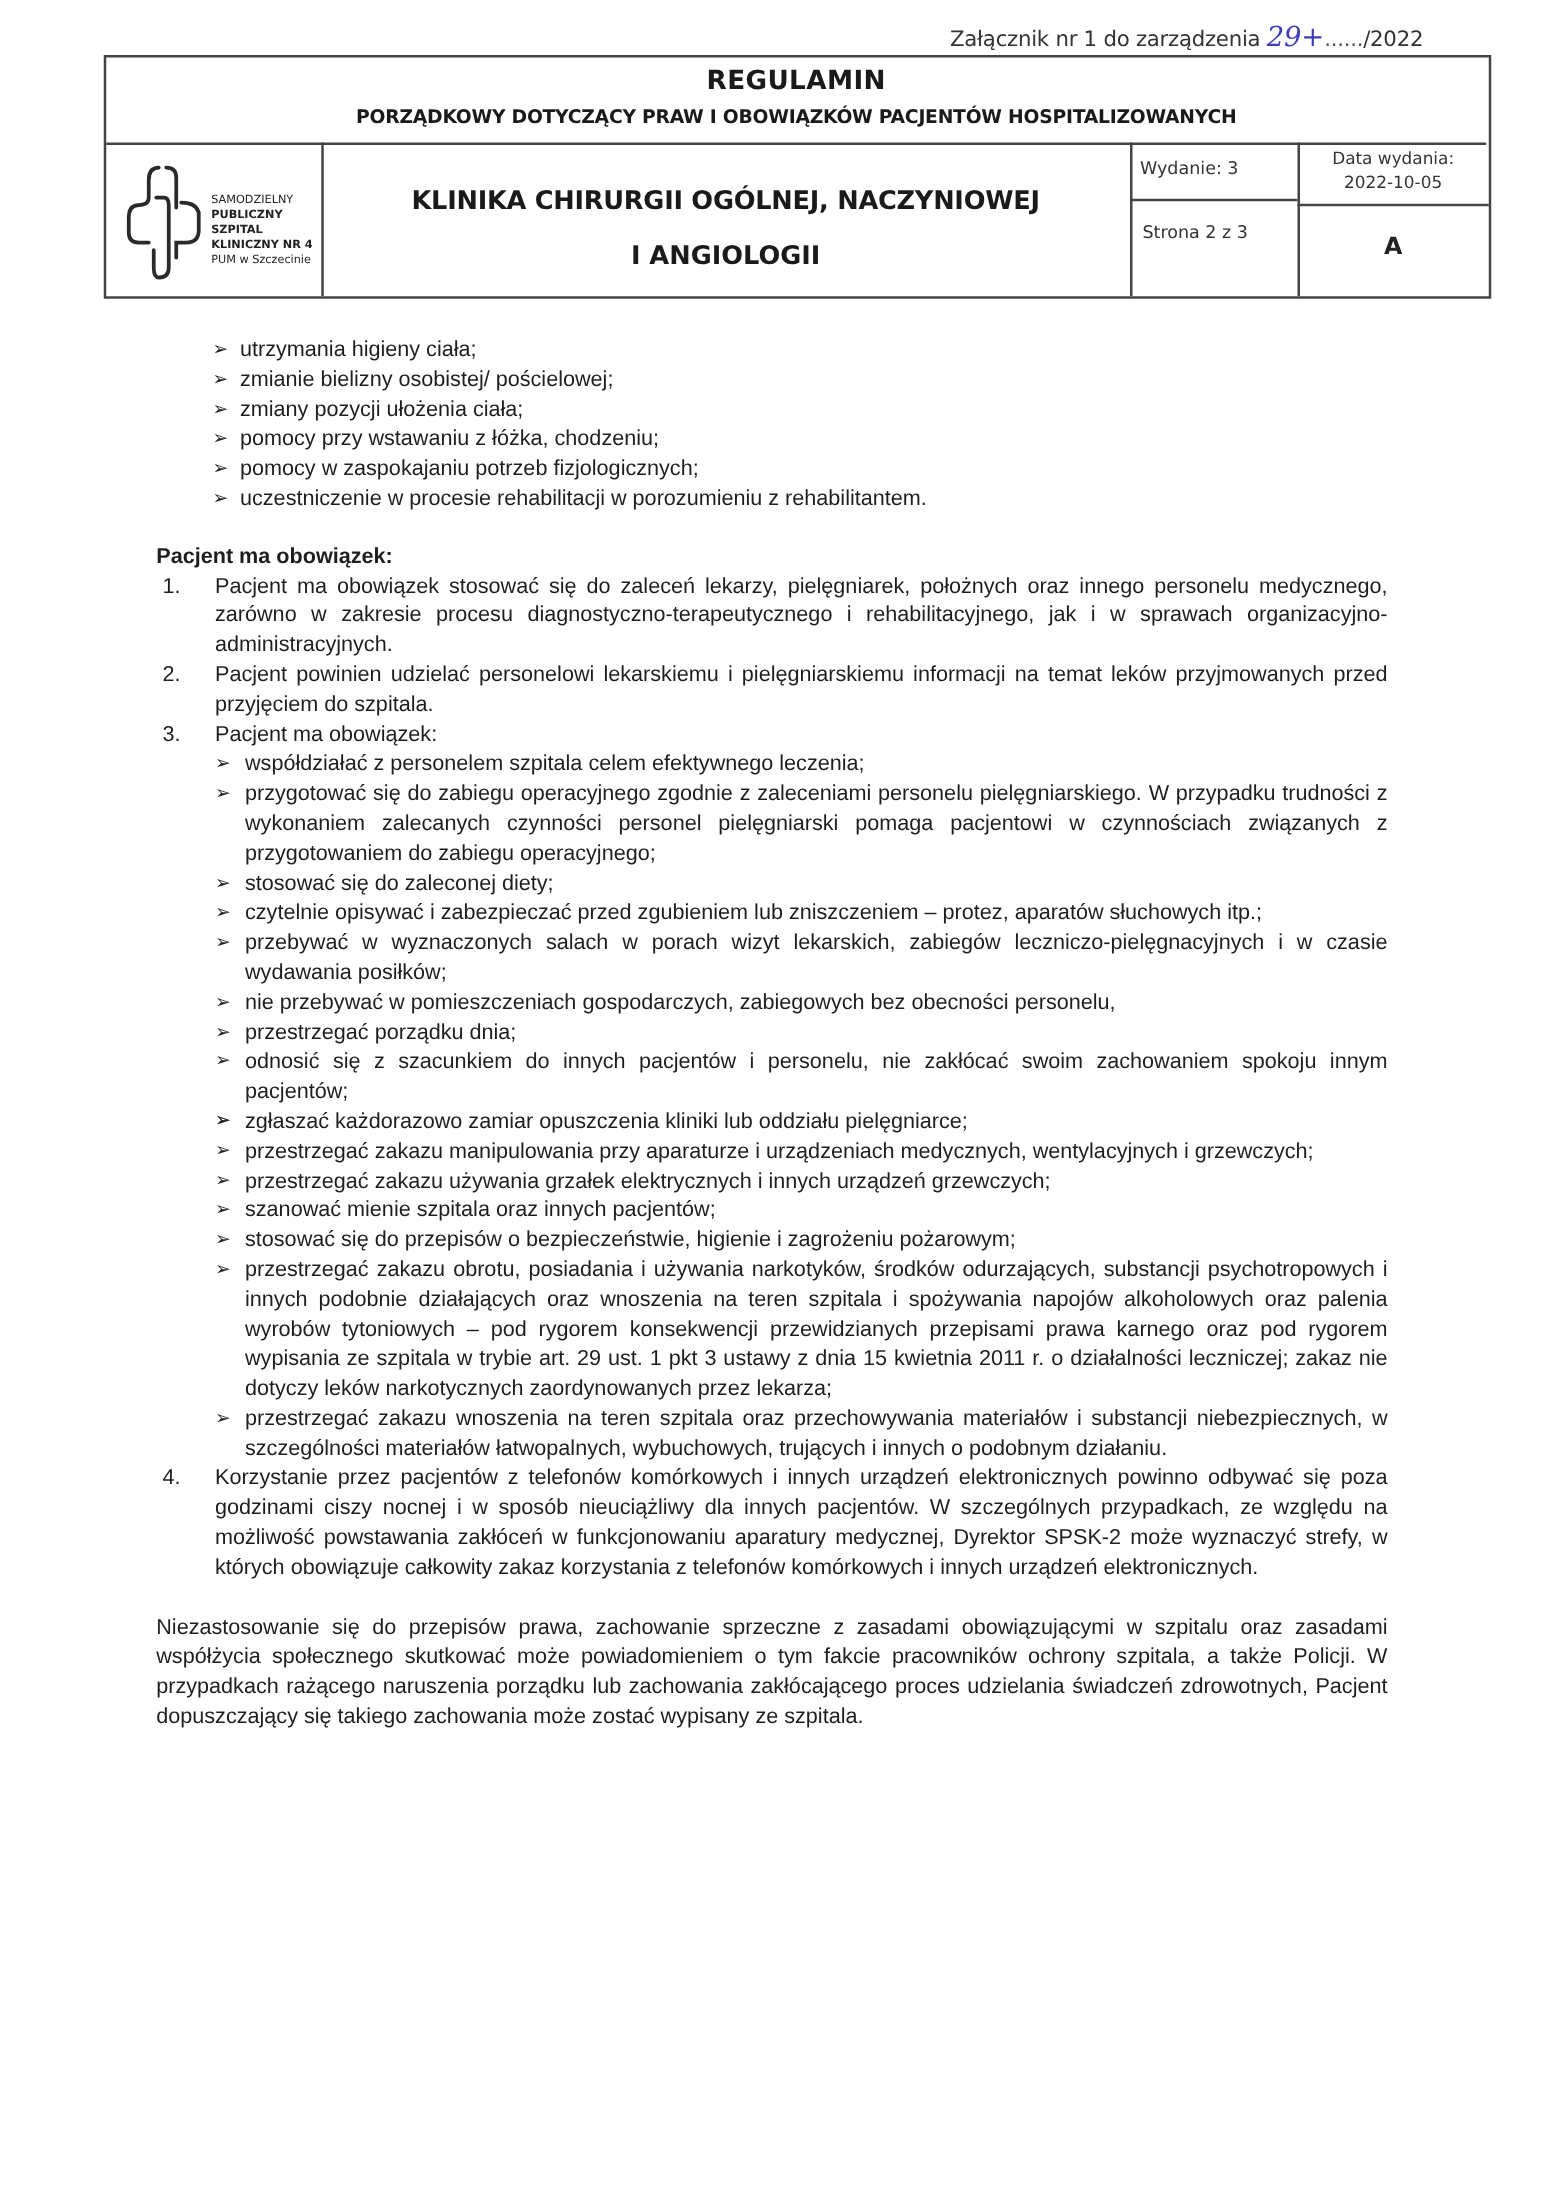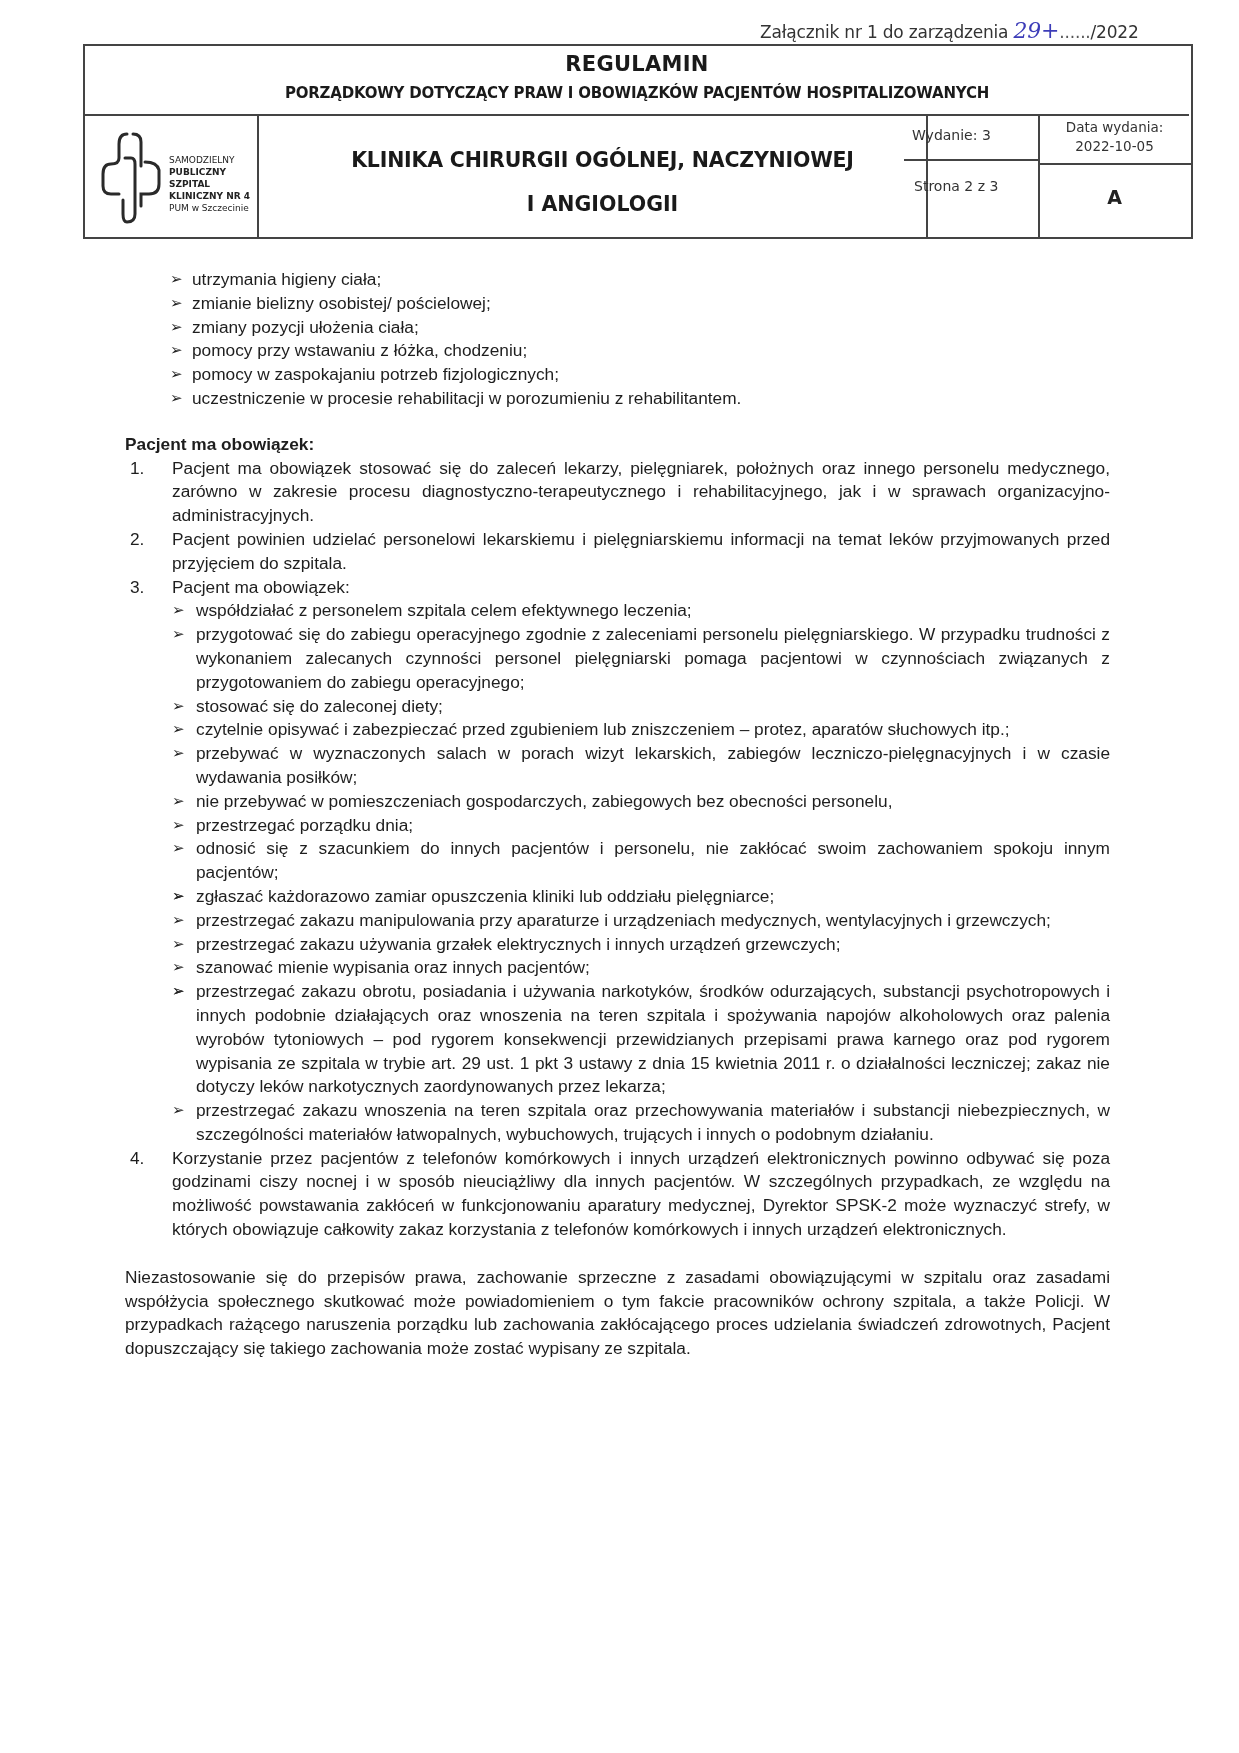--- a/index.html
+++ b/index.html
@@ -17,21 +17,21 @@
   .hdr { position: absolute; left: 83px; top: 44px; width: 1110px; height: 195px; border: 2px solid #444; box-sizing: border-box; }
   .banner { position: absolute; left: 0; top: 0; right: 2px; height: 68px; border-bottom: 2px solid #444; text-align: center; }
   .banner .t1 { font-weight: bold; font-size: 21px; margin-top: 6px; letter-spacing: 0.3px; font-family: "DejaVu Sans", sans-serif; }
   .banner .t2 { font-weight: bold; font-size: 15px; margin-top: 8px; letter-spacing: -0.2px; font-family: "DejaVu Sans", sans-serif; }
 
   .row { position: absolute; left: 0; right: 0; top: 68px; bottom: 0; }
   .logo-cell { position: absolute; left: 0; top: 0; width: 172px; bottom: 0; border-right: 2px solid #444; }
   .logo-cell svg { position: absolute; left: 12px; top: 14px; }
   .logo-text { position: absolute; left: 84px; top: 40px; font-size: 9px; line-height: 12px; font-family: "DejaVu Sans", sans-serif; color: #222; }
   .logo-text .b { font-weight: bold; }
-  .clinic-cell { position: absolute; left: 172px; top: 0; width: 647px; bottom: 0; border-right: 2px solid #444; text-align: center; margin-left: 22px; }
+  .clinic-cell { position: absolute; left: 172px; top: 0; width: 647px; bottom: 0; border-right: 2px solid #444; text-align: center; }
   .clinic-cell .c1 { font-weight: bold; font-size: 20.5px; margin-top: 34px; font-family: "DejaVu Sans", sans-serif; letter-spacing: -0.2px; }
   .clinic-cell .c2 { font-weight: bold; font-size: 20.5px; margin-top: 20px; font-family: "DejaVu Sans", sans-serif; }
 
   .meta-cell { position: absolute; left: 819px; top: 0; width: 134px; bottom: 0; border-right: 2px solid #444; font-family: "DejaVu Sans", sans-serif; font-size: 14px; color: #333; }
   .meta-cell .wyd { position: absolute; left: 0; right: 0; top: 0; height: 47px; border-bottom: 2px solid #444; padding: 13px 0 0 8px; box-sizing: border-box; }
   .meta-cell .str { position: absolute; left: 0; top: 47px; padding: 17px 0 0 10px; }
   .date-cell { position: absolute; left: 953px; right: 0; top: 0; bottom: 0; font-family: "DejaVu Sans", sans-serif; color: #333; text-align: center; }
   .date-cell .dtop { position: absolute; left: 0; right: 0; top: 0; height: 51px; border-bottom: 2px solid #444; font-size: 13.5px; line-height: 19px; padding-top: 4px; box-sizing: border-box; }
   .date-cell .letter { position: absolute; left: 0; right: 0; top: 72px; font-weight: bold; font-size: 19px; color: #222; }
 
@@ -126,22 +126,22 @@
         <li><span class="ar">➢</span><span>stosować się do zaleconej diety;</span></li>
         <li><span class="ar">➢</span><span>czytelnie opisywać i zabezpieczać przed zgubieniem lub zniszczeniem – protez, aparatów słuchowych itp.;</span></li>
         <li><span class="ar">➢</span><span>przebywać w wyznaczonych salach w porach wizyt lekarskich, zabiegów leczniczo-pielęgnacyjnych i w czasie wydawania posiłków;</span></li>
         <li><span class="ar">➢</span><span>nie przebywać w pomieszczeniach gospodarczych, zabiegowych bez obecności personelu,</span></li>
         <li><span class="ar">➢</span><span>przestrzegać porządku dnia;</span></li>
         <li><span class="ar">➢</span><span>odnosić się z szacunkiem do innych pacjentów i personelu, nie zakłócać swoim zachowaniem spokoju innym pacjentów;</span></li>
         <li><span class="ar">➢</span></li>
         <li><span class="ar">➢</span><span>zgłaszać każdorazowo zamiar opuszczenia kliniki lub oddziału pielęgniarce;</span></li>
         <li><span class="ar">➢</span><span>przestrzegać zakazu manipulowania przy aparaturze i urządzeniach medycznych, wentylacyjnych i grzewczych;</span></li>
         <li><span class="ar">➢</span><span>przestrzegać zakazu używania grzałek elektrycznych i innych urządzeń grzewczych;</span></li>
-        <li><span class="ar">➢</span><span>szanować mienie wypisania oraz innych pacjentów;</span></li>
-        <li><span class="ar">➢</span></li>
+        <li><span class="ar">➢</span><span>szanować mienie szpitala oraz innych pacjentów;</span></li>
+        <li><span class="ar">➢</span><span>stosować się do przepisów o bezpieczeństwie, higienie i zagrożeniu pożarowym;</span></li>
         <li><span class="ar">➢</span><span>przestrzegać zakazu obrotu, posiadania i używania narkotyków, środków odurzających, substancji psychotropowych i innych podobnie działających oraz wnoszenia na teren szpitala i spożywania napojów alkoholowych oraz palenia wyrobów tytoniowych – pod rygorem konsekwencji przewidzianych przepisami prawa karnego oraz pod rygorem wypisania ze szpitala w trybie art. 29 ust. 1 pkt 3 ustawy z dnia 15 kwietnia 2011 r. o działalności leczniczej; zakaz nie dotyczy leków narkotycznych zaordynowanych przez lekarza;</span></li>
         <li><span class="ar">➢</span><span>przestrzegać zakazu wnoszenia na teren szpitala oraz przechowywania materiałów i substancji niebezpiecznych, w szczególności materiałów łatwopalnych, wybuchowych, trujących i innych o podobnym działaniu.</span></li>
       </ul>
     </li>
     <li>
       <span class="num">4.</span>
       <span>Korzystanie przez pacjentów z telefonów komórkowych i innych urządzeń elektronicznych powinno odbywać się poza godzinami ciszy nocnej i w sposób nieuciążliwy dla innych pacjentów. W szczególnych przypadkach, ze względu na możliwość powstawania zakłóceń w funkcjonowaniu aparatury medycznej, Dyrektor SPSK-2 może wyznaczyć strefy, w których obowiązuje całkowity zakaz korzystania z telefonów komórkowych i innych urządzeń elektronicznych.</span>
     </li>
   </ol>
 

